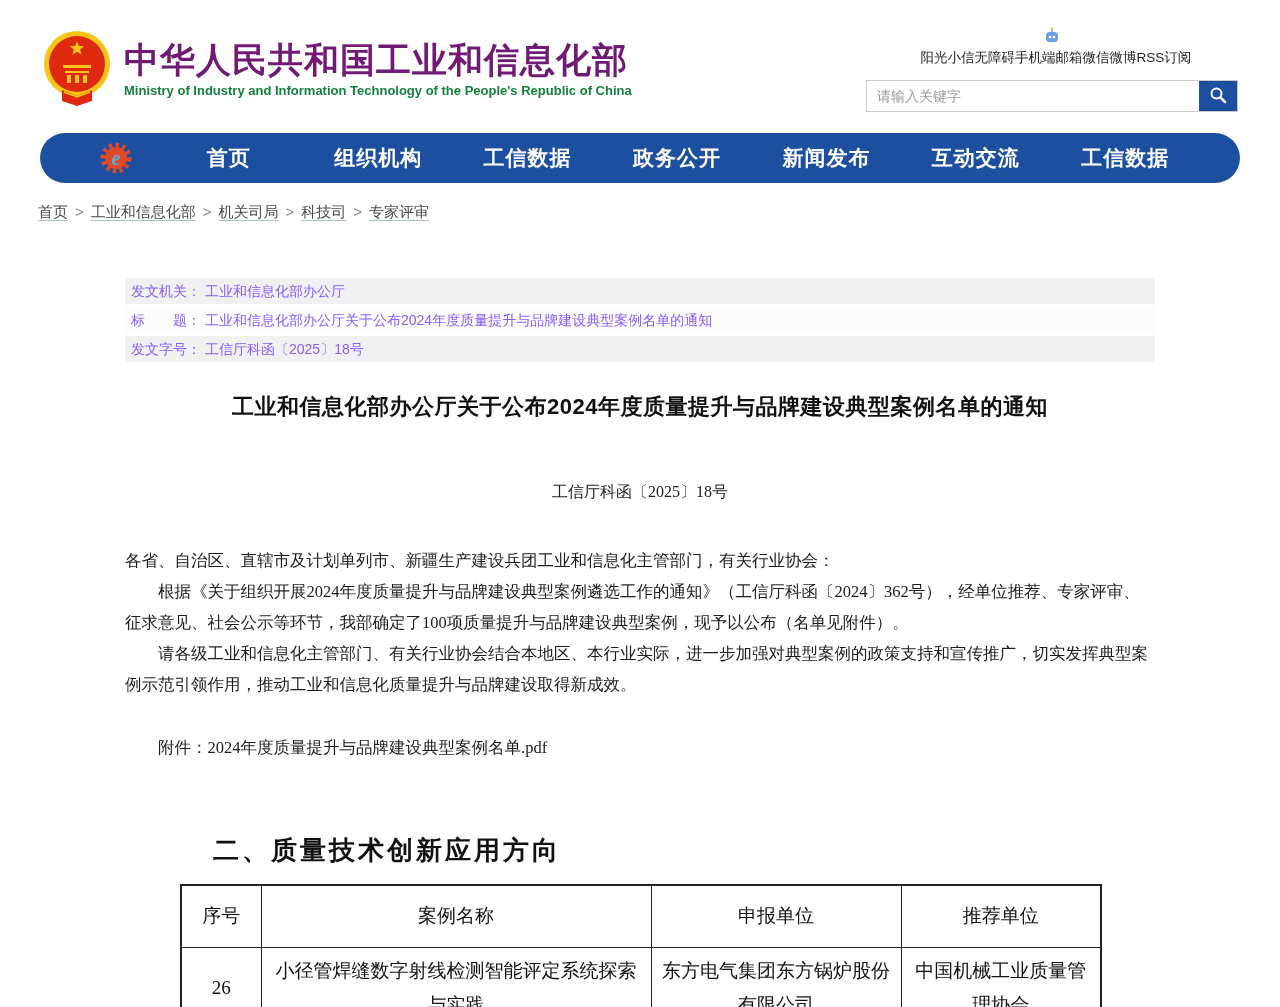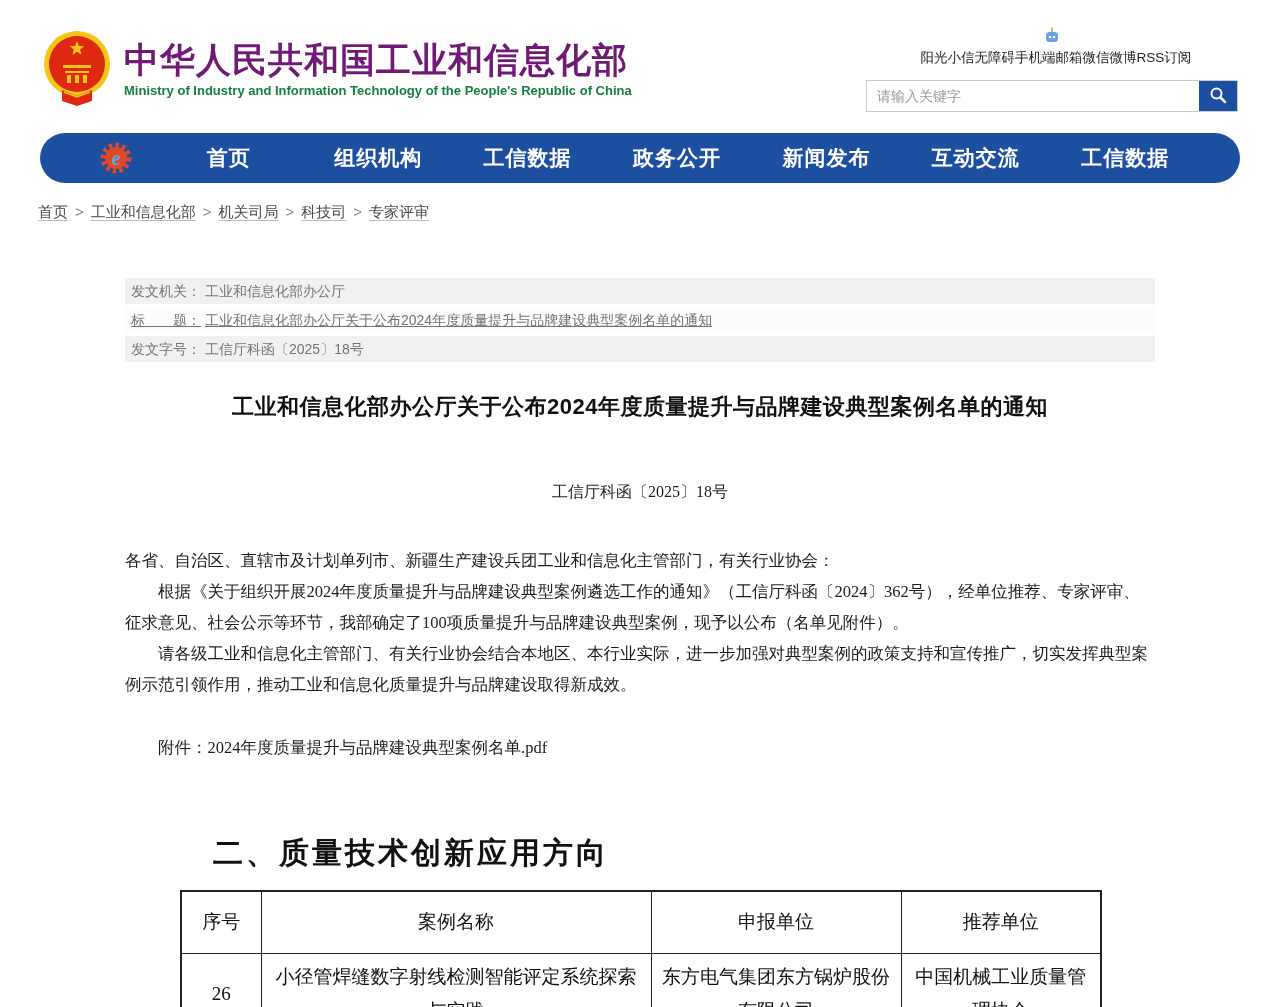--- a/index.html
+++ b/index.html
@@ -32,34 +32,34 @@
               text-decoration: none; cursor: pointer; letter-spacing: 1px; }
 
   
   .breadcrumb { margin: 20px 0 0 38px; font-size: 15px; color: #4a4a4a; }
   .crumb { color: #4a4a4a; text-decoration: underline; text-decoration-color: #aebfc5;
            text-underline-offset: 3px; cursor: pointer; }
   .crumb-sep { margin: 0 7px; color: #6f8f92; }
 
   
   .content { width: 1030px; margin-left: 125px; margin-top: 56px; }
-  .meta-row { height: 26px; line-height: 26px; margin-bottom: 3px; font-size: 14px; color: #737373;
+  .meta-row { height: 26px; line-height: 26px; margin-bottom: 3px; font-size: 14px; color: #8b5cf6;
               padding-left: 6px; background: #f1f1f1; white-space: nowrap; overflow: hidden; }
-  .meta-row.white { background: #fcfcfc; text-decoration: underline; }
+  .meta-row.white { background: #fcfcfc; }
   .meta-label { white-space: pre; margin-right: 4px; }
 
   .doc-title { font-size: 22px; font-weight: bold; color: #111; text-align: center; margin-top: 30px;
                letter-spacing: 0.5px; }
   .doc-body { font-family: "Liberation Serif", serif; font-size: 16.5px; color: #1c1c1c; line-height: 31px; }
   .doc-number { text-align: center; margin-top: 54px; font-size: 16px; }
   .salutation { margin-top: 38px; }
   .para { text-indent: 2em; }
   .attachment { margin-top: 32px; text-indent: 2em; cursor: pointer; }
 
-  .section-heading { font-family: "Liberation Serif", serif; font-size: 30px; font-weight: bold; color: #111;
+  .section-heading { font-family: "Liberation Serif", serif; font-size: 26px; font-weight: bold; color: #111;
                      margin: 70px 0 0 88px; letter-spacing: 3px; }
 
   .case-table { margin: 16px 0 0 55px; width: 920px; border-collapse: collapse; table-layout: fixed;
                 font-family: "Liberation Serif", serif; font-size: 19px; color: #111;
                 border: 2px solid #222; }
   .case-table th, .case-table td { border: 1px solid #222; text-align: center; vertical-align: middle;
                 padding: 6px 10px; }
   .case-table th { height: 62px; font-weight: normal; font-size: 19px; }
   .case-table td { height: 70px; line-height: 34px; }
   .col-no { width: 80px; } .col-case { width: 390px; } .col-app { width: 250px; } .col-rec { width: 200px; }

